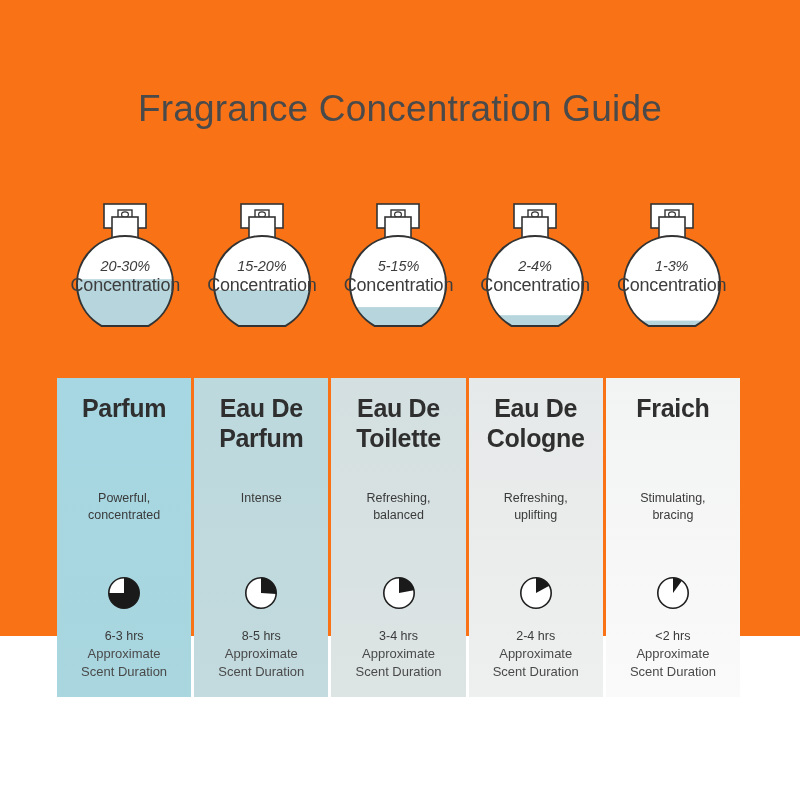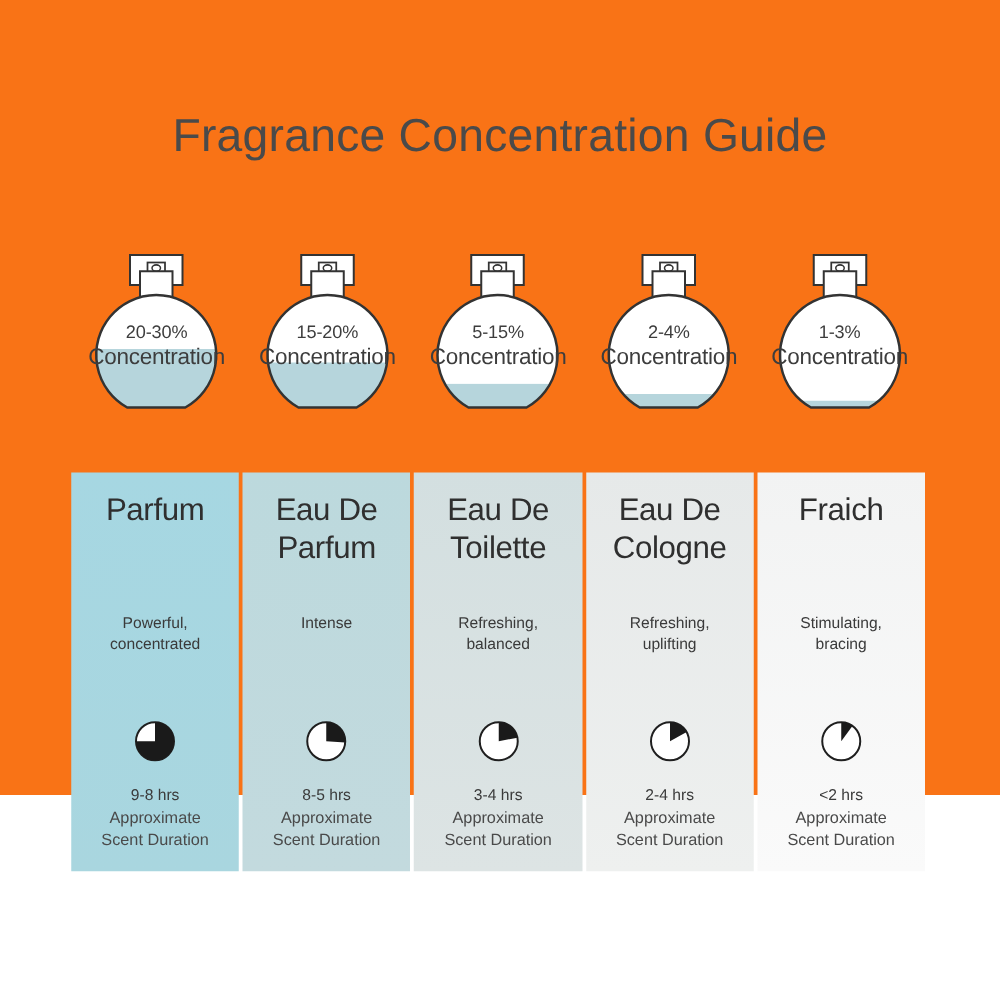--- a/index.html
+++ b/index.html
@@ -65,20 +65,21 @@
     width: 120px;
     text-align: center;
     color: #3d3d3d;
     line-height: 1.18;
     pointer-events: none;
   }
   .bottle-pct {
     font-size: 14.5px;
     font-weight: 400;
     letter-spacing: -0.1px;
+    font-style: italic;
   }
   .bottle-sub {
     font-size: 18px;
     font-weight: 400;
     letter-spacing: -0.2px;
   }
 
   
   .cards-row {
     position: absolute;
@@ -95,21 +96,21 @@
     position: relative;
     height: 319px;
     padding-top: 16px;
     display: flex;
     flex-direction: column;
     align-items: center;
   }
 
   .card-name {
     font-size: 25px;
-    font-weight: 400;
+    font-weight: 700;
     color: #2f2f2f;
     text-align: center;
     line-height: 1.18;
     letter-spacing: -0.3px;
     width: 100%;
     padding: 0 4px;
   }
 
   .card-desc {
     position: absolute;
@@ -306,21 +307,21 @@
     <div class="card-desc">
           <div>Powerful,</div>
           <div>concentrated</div>
         </div>
 
   <svg class="card-clock" width="38" height="38" viewBox="0 0 38 38">
     <circle cx="19" cy="19" r="15.2" fill="#ffffff" stroke="#1f1f1f" stroke-width="1.6"></circle>
     <path d="M 19 19 L 19 3.8000000000000007 A 15.2 15.2 0 1 1 3.8000000000000007 19.000000000000004 Z" fill="#1a1a1a"></path>
   </svg>
     <div class="card-duration">
-      <div class="dur-hours">9-8 hrs</div>
+      <div class="dur-hours">6-3 hrs</div>
       <div class="dur-note">Approximate</div>
       <div class="dur-note">Scent Duration</div>
     </div>
       </div>
       <div class="card" style="background: linear-gradient(rgb(188, 217, 221) 0%, rgb(195, 218, 222) 100%);">
     <div class="card-name">
           <div>Eau De</div>
           <div>Parfum</div>
         </div>
     <div class="card-desc">

